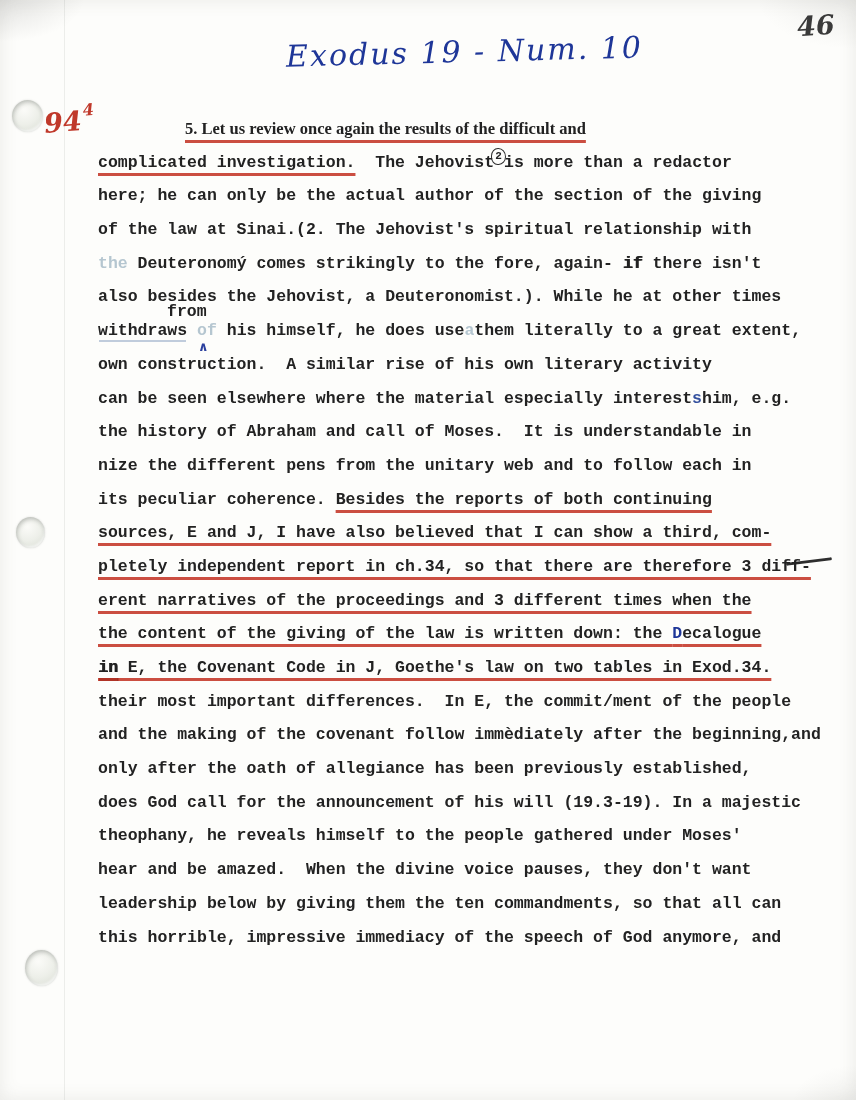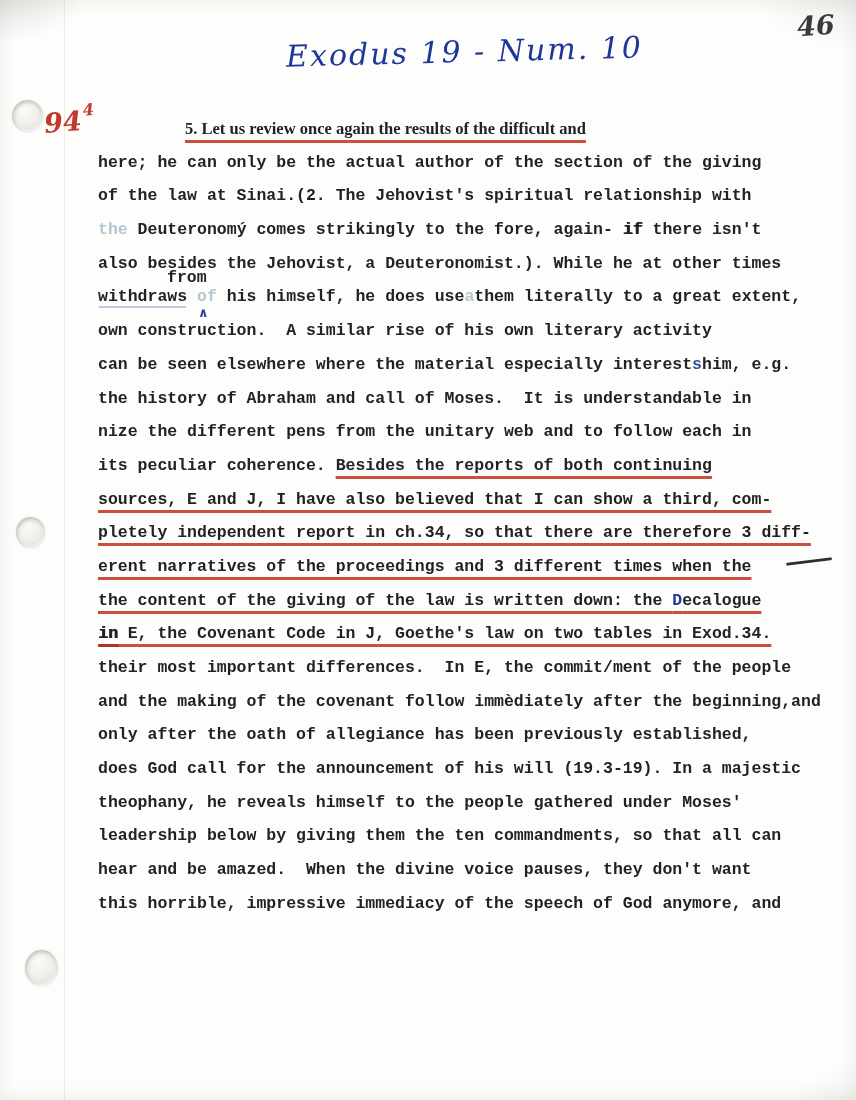--- a/index.html
+++ b/index.html
@@ -68,37 +68,38 @@
   <div class="hw header">Exodus 19 - Num. 10</div>
 
   <div class="hw pagenum">46</div>
 
   <div class="hw marginnote"><span>94</span><sup>4</sup></div>
 
   <div class="dash"></div>
 
   <div class="typed">
       <div class="line" style="padding-left: 87px; font-family: Liberation Serif, serif;"><span class="ul">5. Let us review once again the results of the difficult and</span></div>
+      <div class="line"><span class="ul">complicated investigation.</span><span>  The Jehovist</span><span class="circ">2</span><span>is more than a redactor</span></div>
       <div class="line"><span>here; he can only be the actual author of the section of the giving</span></div>
       <div class="line"><span>of the law at Sinai.(2. The Jehovist's spiritual relationship with</span></div>
       <div class="line"><span class="faint">the</span><span> Deuteronomý comes strikingly to the fore, again- </span><span class="over">if</span><span> there isn't</span></div>
       <div class="line"><span>also besides the Jehovist, a Deuteronomist.). While he at other times</span></div>
       <div class="line"><span class="corr">withdraws</span><span> </span><span class="stack"><span class="faint">of</span><span class="above">from</span><span class="caret">∧</span></span><span> his himself, he does use</span><span class="faint">a</span><span>them literally to a great extent,</span></div>
       <div class="line"><span>own construction.  A similar rise of his own literary activity</span></div>
       <div class="line"><span>can be seen elsewhere where the material especially interest</span><span class="bluein">s</span><span>him, e.g.</span></div>
       <div class="line"><span>the history of Abraham and call of Moses.  It is understandable in</span></div>
       <div class="line"><span>nize the different pens from the unitary web and to follow each in</span></div>
       <div class="line"><span>its peculiar coherence. </span><span class="ul">Besides the reports of both continuing</span></div>
       <div class="line"><span class="ul">sources, E and J, I have also believed that I can show a third, com-</span></div>
       <div class="line"><span class="ul">pletely independent report in ch.34, so that there are therefore 3 diff-</span></div>
       <div class="line"><span class="ul">erent narratives of the proceedings and 3 different times when the</span></div>
       <div class="line"><span class="ul">the content of the giving of the law is written down: the </span><span class="ul blued">D</span><span class="ul">ecalogue</span></div>
       <div class="line"><span class="ul over">in</span><span class="ul"> E, the Covenant Code in J, Goethe's law on two tables in Exod.34.</span></div>
       <div class="line"><span>their most important differences.  In E, the commit/ment of the people</span></div>
       <div class="line"><span>and the making of the covenant follow immèdiately after the beginning,and</span></div>
       <div class="line"><span>only after the oath of allegiance has been previously established,</span></div>
       <div class="line"><span>does God call for the announcement of his will (19.3-19). In a majestic</span></div>
       <div class="line"><span>theophany, he reveals himself to the people gathered under Moses'</span></div>
+      <div class="line"><span>hear and be amazed.  When the divine voice pauses, they don't want</span></div>
       <div class="line"><span>leadership below by giving them the ten commandments, so that all can</span></div>
-      <div class="line"><span>hear and be amazed.  When the divine voice pauses, they don't want</span></div>
       <div class="line"><span>this horrible, impressive immediacy of the speech of God anymore, and</span></div>
     </div>
 </div>
 
 </body></html>

